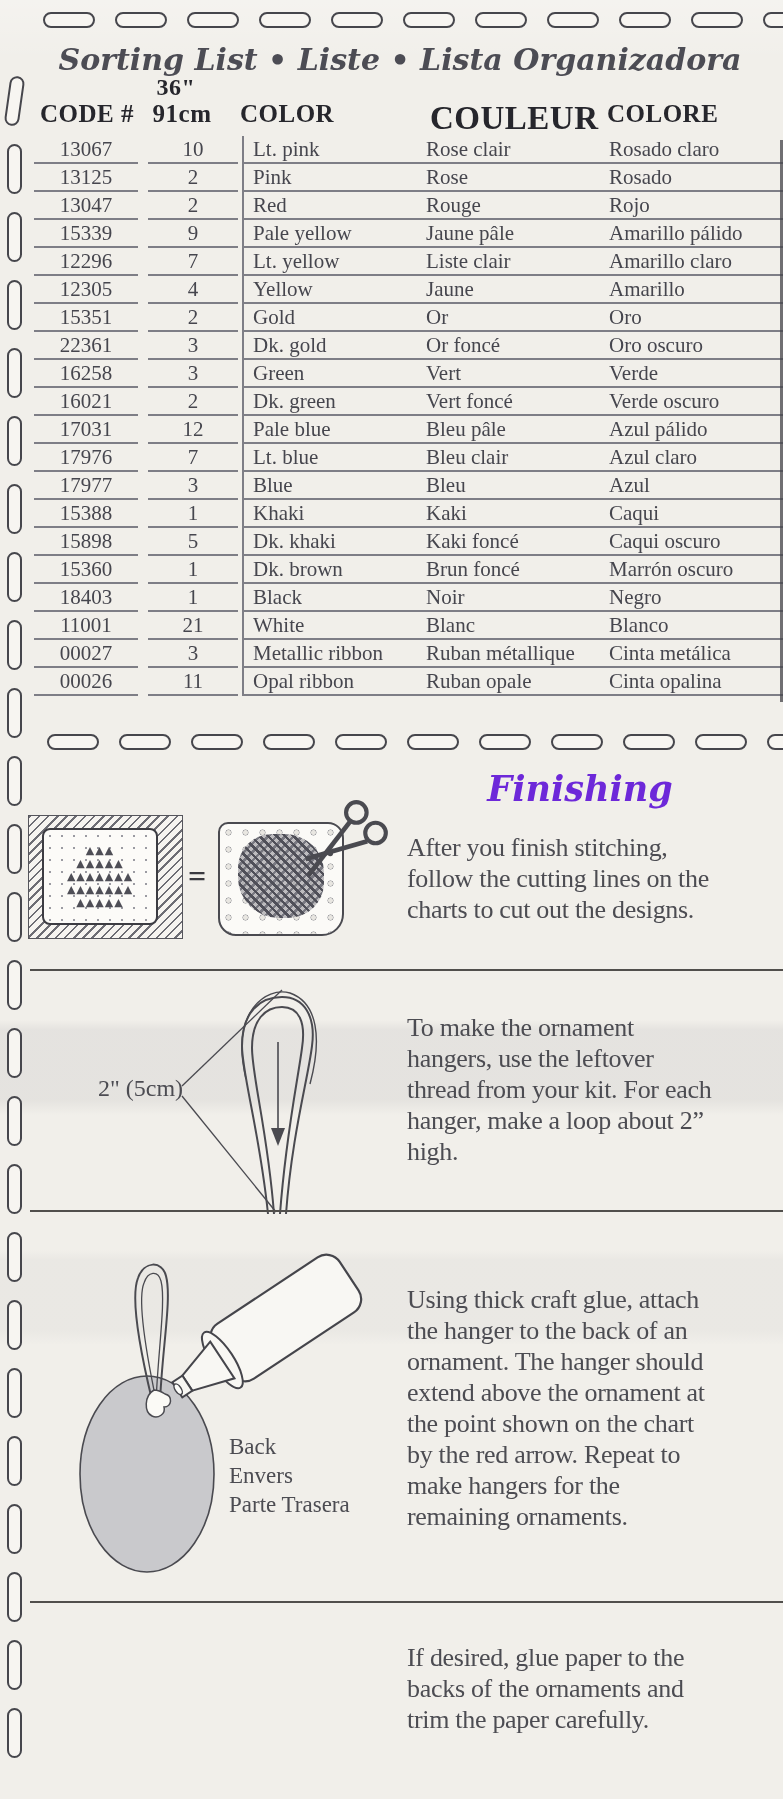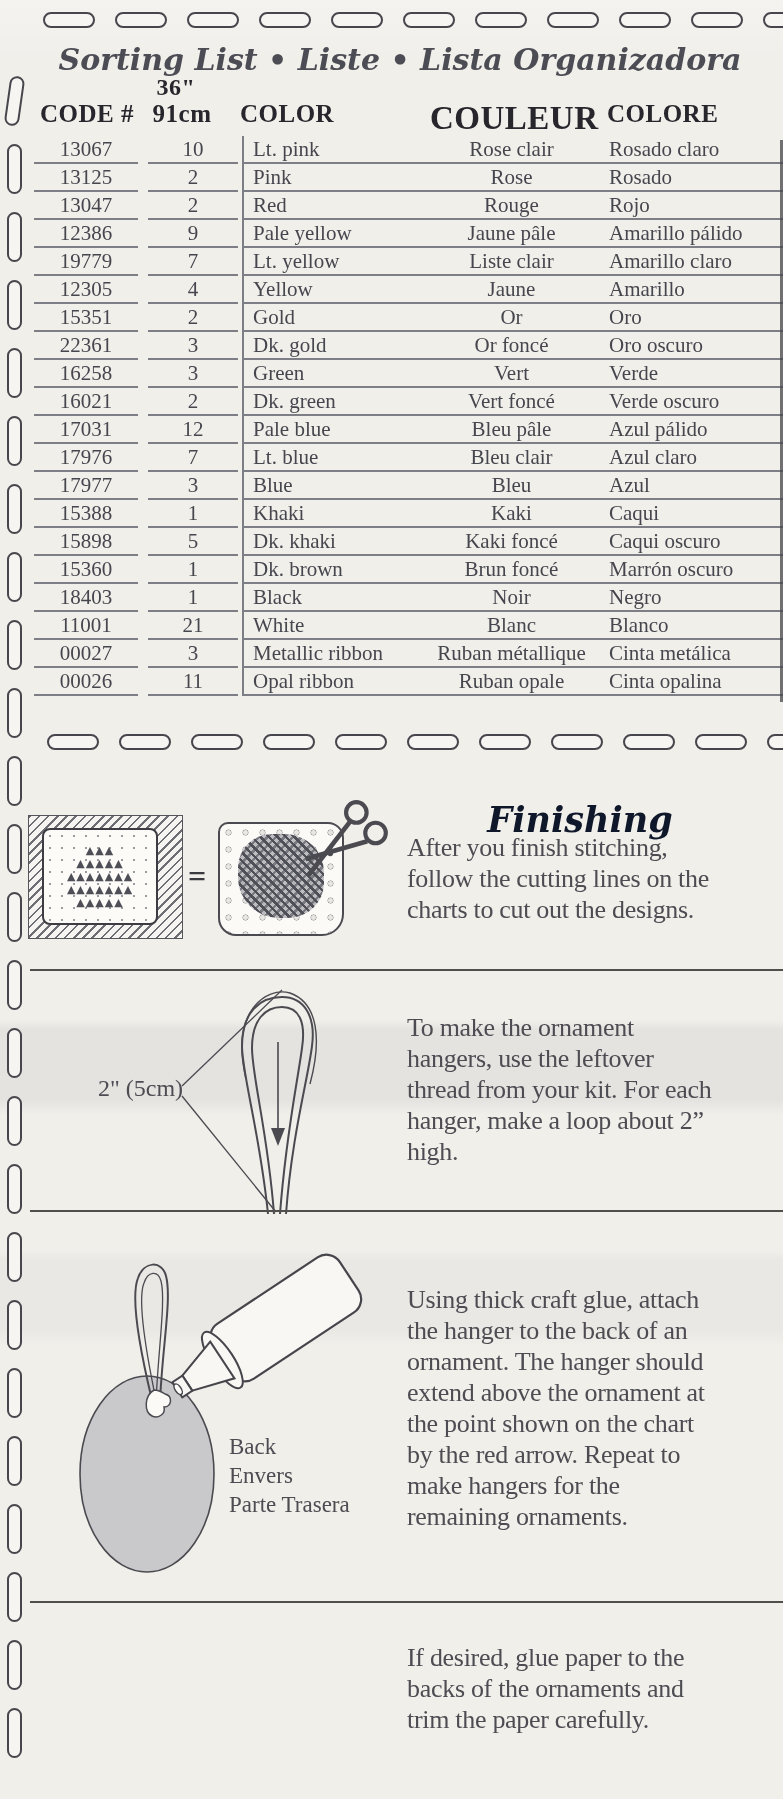--- a/index.html
+++ b/index.html
@@ -35,29 +35,29 @@
   .h-couleur{top:100px;left:430px;font-size:33px;}
   .h-colore{top:100px;left:607px;font-size:25px;}
   
   .table-body{position:absolute;top:136px;left:0;width:783px;z-index:3;}
   .t-row{display:flex;height:28px;align-items:stretch;}
   .t-cell{box-sizing:border-box;font-size:21px;line-height:26px;color:#46464e;
     border-bottom:2px solid #7e7e86;white-space:nowrap;}
   .c-code{margin-left:34px;width:104px;text-align:center;}
   .c-qty{margin-left:10px;width:90px;text-align:center;}
   .c-color{margin-left:4px;border-left:2px solid #7e7e86;padding-left:9px;width:172px;}
-  .c-couleur{width:183px;padding-left:12px;text-align:center;}
+  .c-couleur{width:183px;padding-left:12px;}
   .c-colore{flex:1;padding-left:12px;}
   .table-edge{position:absolute;right:0;top:140px;width:3px;height:562px;background:#44444a;opacity:.75;z-index:3;}
   
   .divider{position:absolute;left:30px;width:753px;height:2px;background:#514f4c;z-index:3;}
   
   .finishing-heading{position:absolute;top:768px;left:460px;width:240px;text-align:center;
     font-family:"DejaVu Serif", serif;font-style:italic;font-weight:bold;
-    font-size:35px;color:#0f172a;z-index:3;margin-top:31px;}
+    font-size:35px;color:#6d28d9;z-index:3;}
   .instruction{position:absolute;left:407px;width:350px;font-size:26px;line-height:31px;
     color:#4c4c52;white-space:pre-line;letter-spacing:-0.3px;z-index:3;}
   #text-step1{top:832px;}
   #text-step2{top:1012px;}
   #text-step3{top:1284px;}
   #text-step4{top:1642px;}
   
   .illo1{position:absolute;left:28px;top:806px;width:360px;height:140px;z-index:3;}
   .chart-box{position:absolute;left:0;top:9px;width:155px;height:124px;
     border:1.5px solid #55555c;background-color:#f6f4f0;box-sizing:border-box;
@@ -172,28 +172,28 @@
       <div class="t-cell c-colore">Rosado</div>
     </div>
     <div class="t-row">
       <div class="t-cell c-code">13047</div>
       <div class="t-cell c-qty">2</div>
       <div class="t-cell c-color">Red</div>
       <div class="t-cell c-couleur">Rouge</div>
       <div class="t-cell c-colore">Rojo</div>
     </div>
     <div class="t-row">
-      <div class="t-cell c-code">12386</div>
+      <div class="t-cell c-code">15339</div>
       <div class="t-cell c-qty">9</div>
       <div class="t-cell c-color">Pale yellow</div>
       <div class="t-cell c-couleur">Jaune pâle</div>
       <div class="t-cell c-colore">Amarillo pálido</div>
     </div>
     <div class="t-row">
-      <div class="t-cell c-code">19779</div>
+      <div class="t-cell c-code">12296</div>
       <div class="t-cell c-qty">7</div>
       <div class="t-cell c-color">Lt. yellow</div>
       <div class="t-cell c-couleur">Liste clair</div>
       <div class="t-cell c-colore">Amarillo claro</div>
     </div>
     <div class="t-row">
       <div class="t-cell c-code">12305</div>
       <div class="t-cell c-qty">4</div>
       <div class="t-cell c-color">Yellow</div>
       <div class="t-cell c-couleur">Jaune</div>

